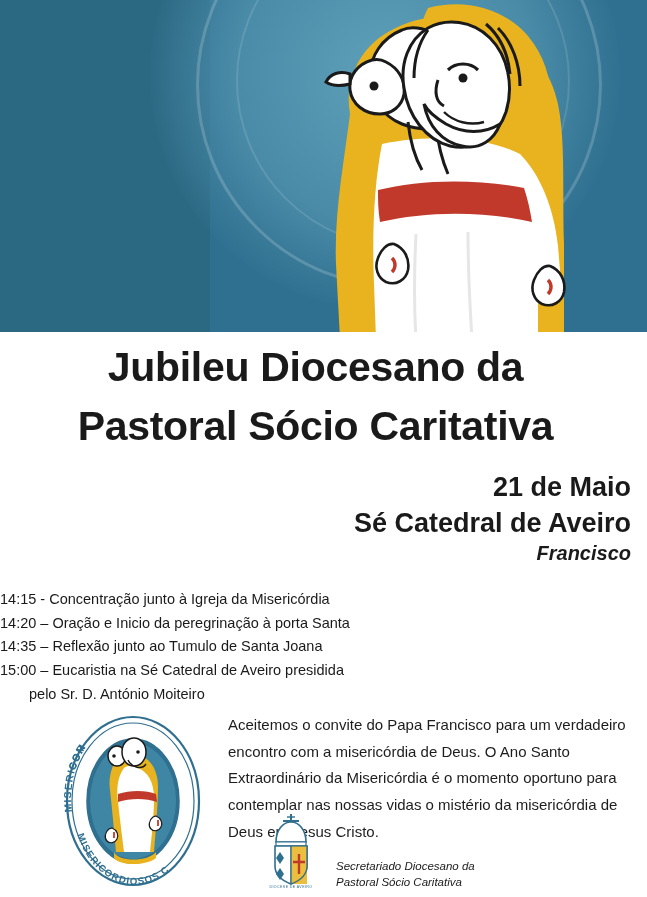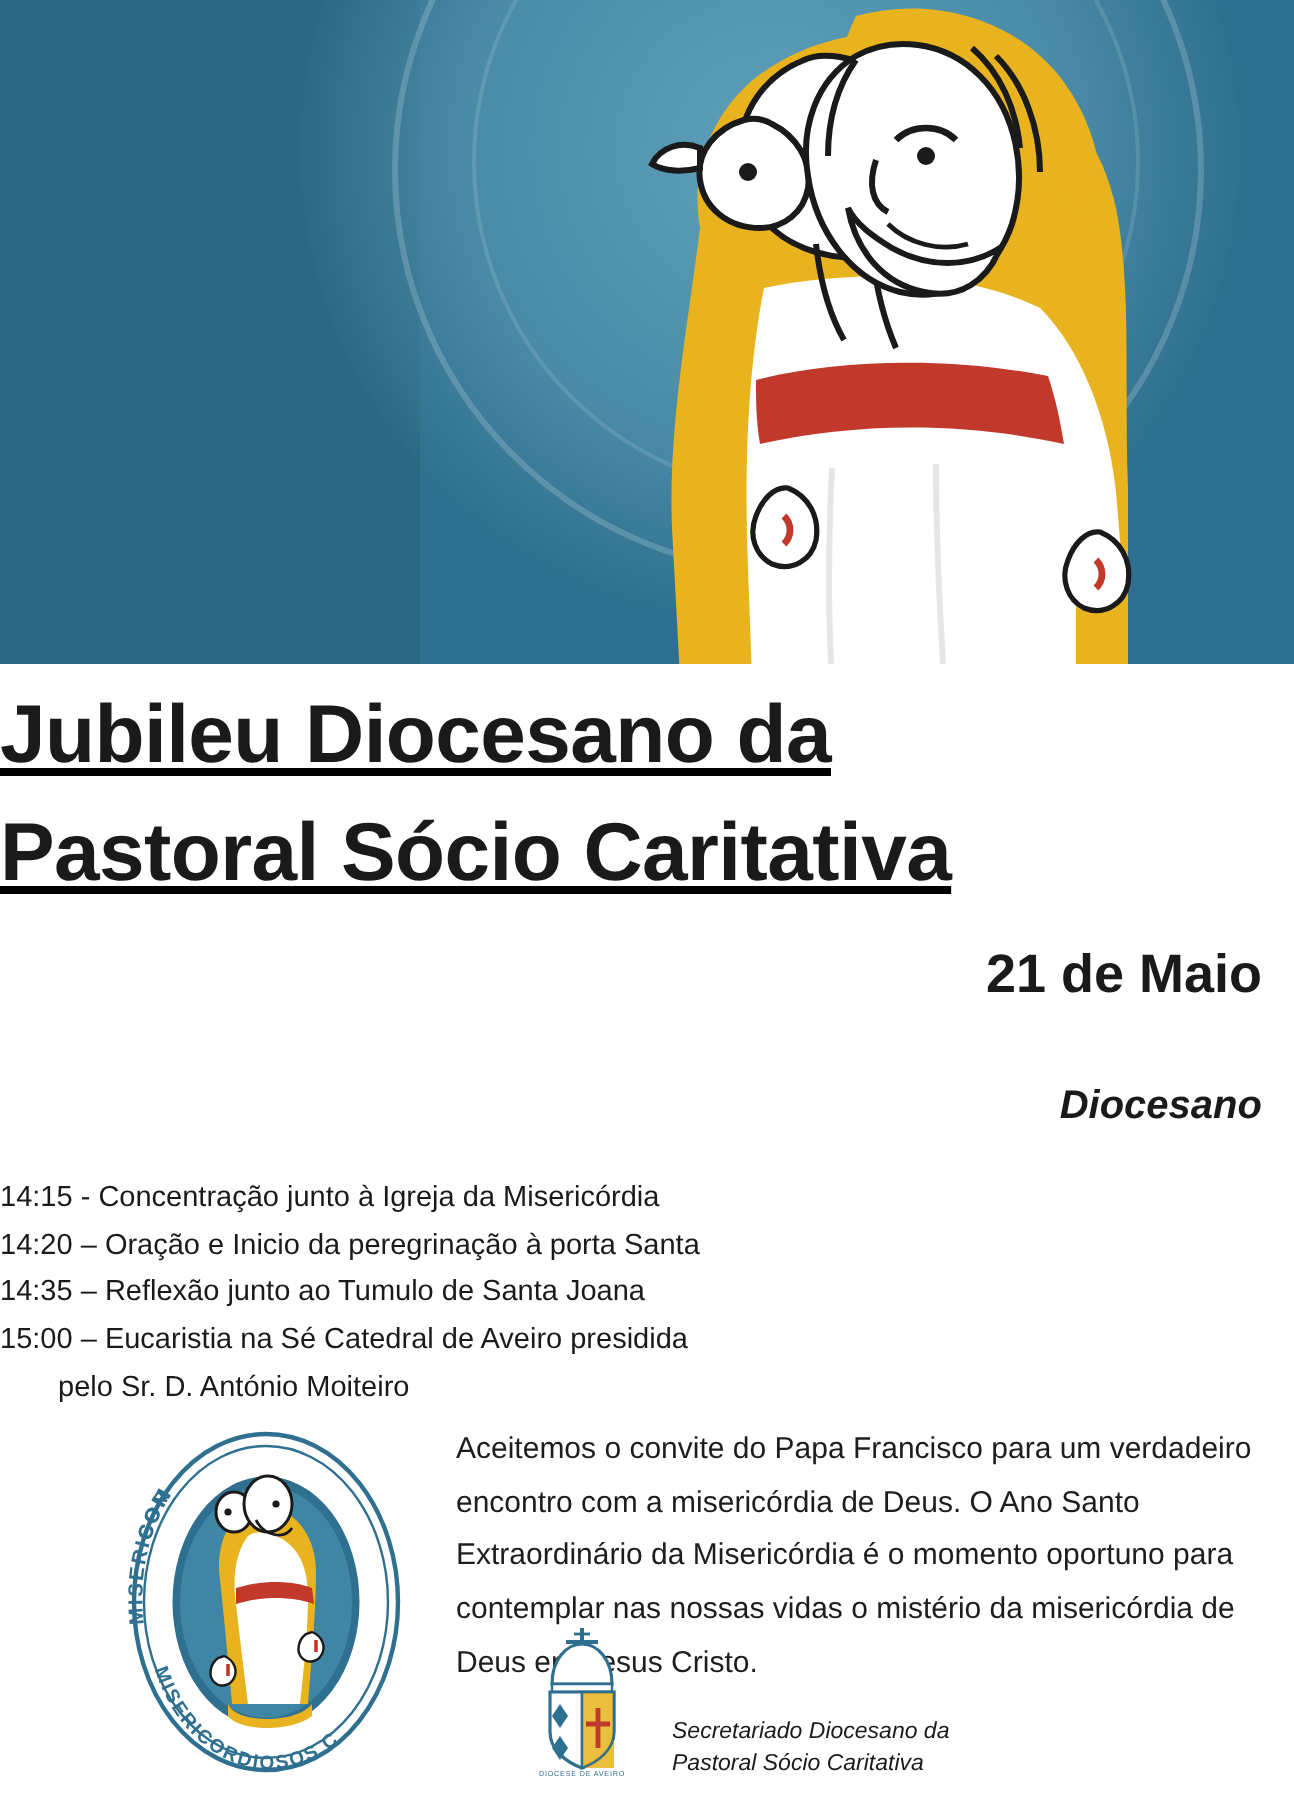--- a/index.html
+++ b/index.html
@@ -71,22 +71,21 @@
     width: 350px;
     height: 345px;
   }
 
   
   .title-block {
     position: absolute;
     left: 0;
     top: 338px;
     width: 631px;
-    text-align: left;
-    text-decoration: underline;
+    text-align: center;
   }
   .title-line {
     font-size: 41px;
     font-weight: bold;
     color: #1a1a1a;
     letter-spacing: -0.3px;
     line-height: 1.45;
     white-space: nowrap;
   }
   .subtitle-block {
@@ -229,23 +228,24 @@
     </svg>
   </div>
 
   <div class="title-block">
     <div class="title-line">Jubileu Diocesano da</div>
     <div class="title-line">Pastoral Sócio Caritativa</div>
   </div>
 
   <div class="subtitle-block">
     <div class="subtitle-line">21 de Maio</div>
-  </div>
-
-  <div class="program-label">Diocesano</div>
+    <div class="subtitle-line">Sé Catedral de Aveiro</div>
+  </div>
+
+  <div class="program-label">Francisco</div>
 
   <div class="schedule">
     <div class="schedule-row">
       <span>14:15</span>
       <span>-</span>
       <span>Concentração junto à Igreja da Misericórdia</span>
     </div>
     <div class="schedule-row">
       <span>14:20</span>
       <span>–</span>

